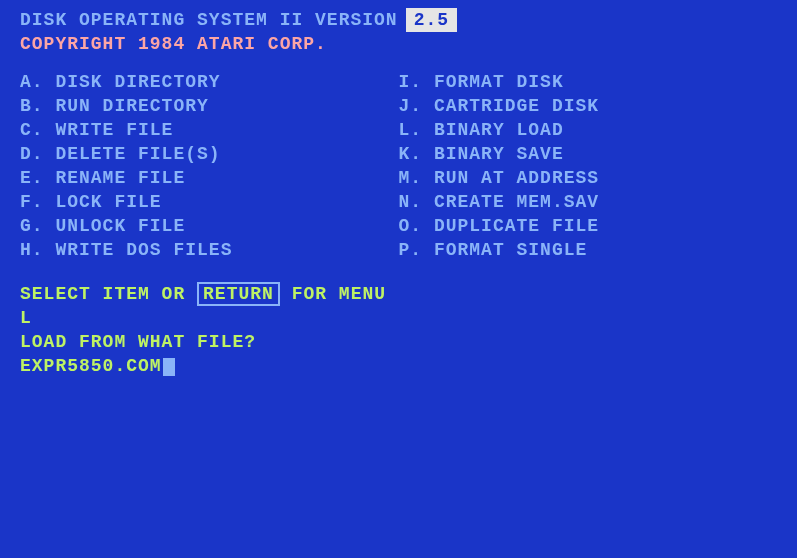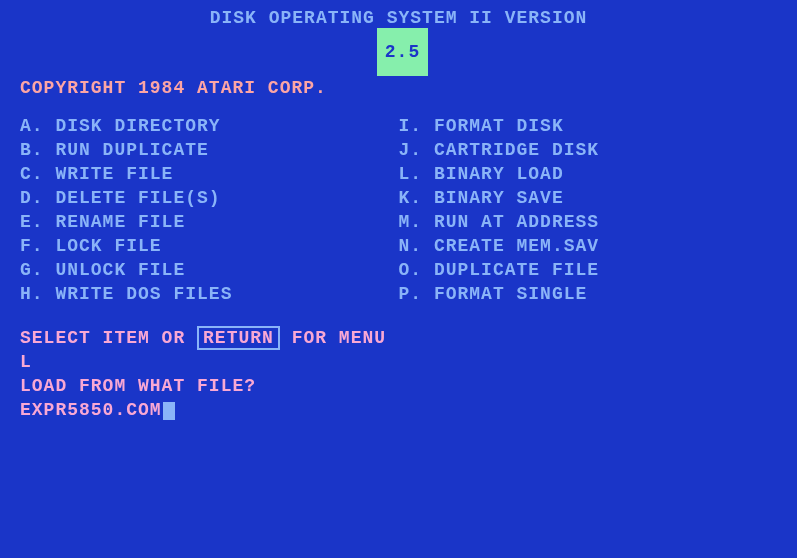--- a/index.html
+++ b/index.html
@@ -26,34 +26,33 @@
       background-color: #1a35c8;
       padding: 8px 20px;
       display: flex;
       flex-direction: column;
     }
 
     .header-line {
       display: flex;
       align-items: center;
       margin-bottom: 2px;
-      flex-direction: column;
     }
 
     .header-text {
       color: #8ab4f8;
       font-size: 18px;
       letter-spacing: 1px;
       font-weight: bold;
     }
 
     .version-badge {
-      background-color: #86efac;
+      background-color: #e5e5e5;
       color: #1a35c8;
-      padding: 14px 8px;
+      padding: 2px 8px;
       font-weight: bold;
       font-size: 18px;
       margin-left: 8px;
       letter-spacing: 1px;
     }
 
     .copyright-line {
       color: #fca5a5;
       font-size: 18px;
       letter-spacing: 1px;
@@ -90,21 +89,21 @@
     }
 
     .prompt-section {
       margin-top: 20px;
       display: flex;
       flex-direction: column;
       gap: 4px;
     }
 
     .prompt-line {
-      color: #f9a8d4;
+      color: #bef264;
       font-size: 18px;
       letter-spacing: 1px;
       font-weight: bold;
     }
 
     .return-key {
       border: 2px solid #8ab4f8;
       padding: 0px 4px;
       display: inline;
     }
@@ -125,21 +124,21 @@
 
   <div class="header-line">
     <span class="header-text">DISK OPERATING SYSTEM II VERSION</span>
     <span class="version-badge">2.5</span>
   </div>
   <div class="copyright-line">COPYRIGHT 1984 ATARI CORP.</div>
 
   <div class="menu-section">
     <div class="menu-column menu-column-left">
       <div class="menu-item">A.  DISK DIRECTORY</div>
-      <div class="menu-item">B.  RUN DUPLICATE</div>
+      <div class="menu-item">B.  RUN DIRECTORY</div>
       <div class="menu-item">C.  WRITE FILE</div>
       <div class="menu-item">D.  DELETE FILE(S)</div>
       <div class="menu-item">E.  RENAME FILE</div>
       <div class="menu-item">F.  LOCK FILE</div>
       <div class="menu-item">G.  UNLOCK FILE</div>
       <div class="menu-item">H.  WRITE DOS FILES</div>
     </div>
     <div class="menu-column menu-column-right">
       <div class="menu-item">I.  FORMAT DISK</div>
       <div class="menu-item">J.  CARTRIDGE DISK</div>

